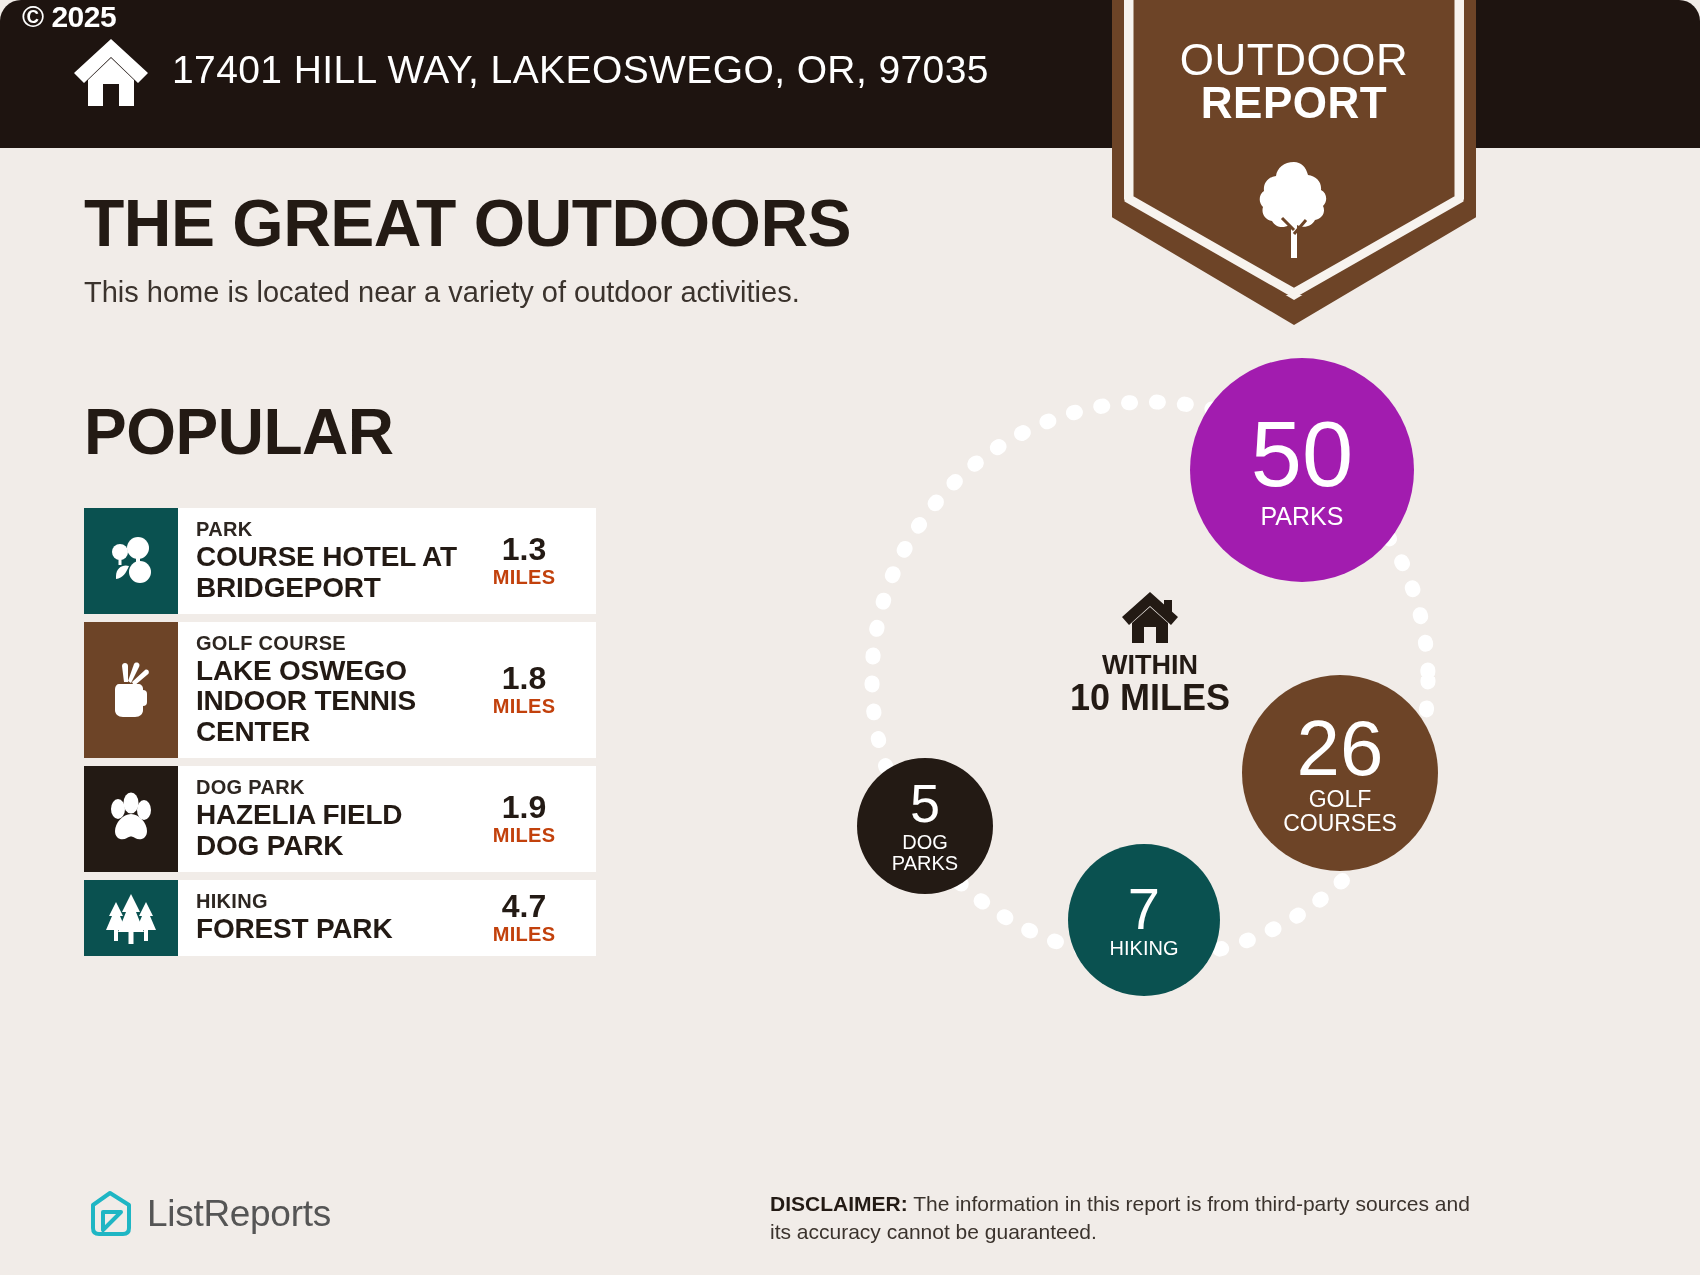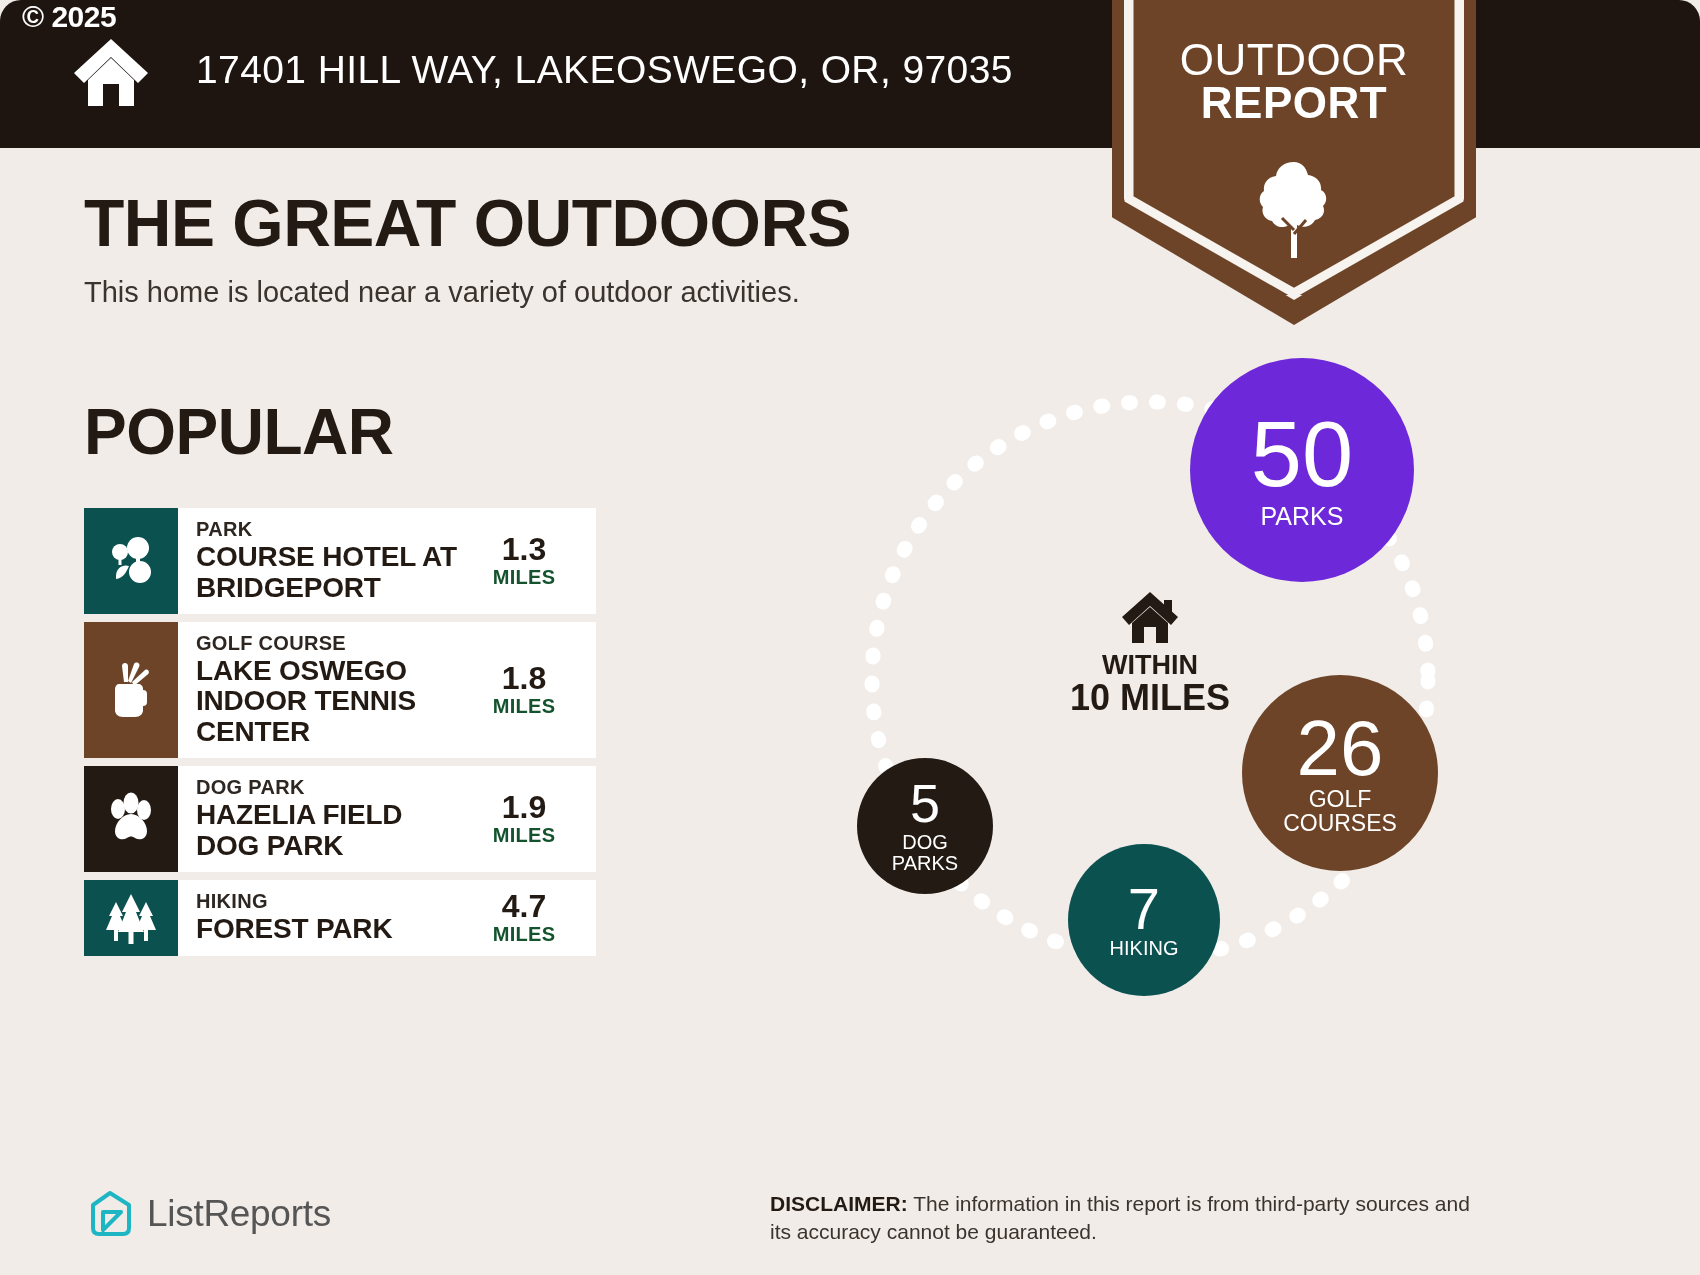--- a/index.html
+++ b/index.html
@@ -20,21 +20,21 @@
   .copyright{
     position:absolute;left:22px;top:2px;
     color:#ffffff;font-size:30px;font-weight:bold;
     letter-spacing:-0.5px;line-height:1;
     font-family:"Liberation Sans", sans-serif;
   }
   .home-badge-icon{
     position:absolute;left:70px;top:36px;width:82px;height:72px;
   }
   .addr{
-    position:absolute;left:196px;top:48px;
+    position:absolute;left:172px;top:48px;
     color:#ffffff;font-size:39px;font-weight:400;letter-spacing:0.4px;
     white-space:nowrap;
   }
 
   
   .badge{
     position:absolute;left:1112px;top:-60px;width:364px;height:385px;
     background:#6d4427;
     -webkit-clip-path:polygon(0 0,100% 0,100% 72%,50% 100%,0 72%);
     clip-path:polygon(0 0,100% 0,100% 72%,50% 100%,0 72%);
@@ -96,34 +96,34 @@
     line-height:1.15;
   }
   .row-name{
     font-size:28px;font-weight:bold;color:#231a14;letter-spacing:-0.2px;
     line-height:1.1;margin-top:1px;
   }
   .row-dist{
     flex:0 0 96px;text-align:center;padding-right:24px;
   }
   .row-dist .val{font-size:32px;font-weight:bold;color:#231a14;line-height:1;}
-  .row-dist .unit{font-size:20px;font-weight:bold;color:#14532d;line-height:1.2;letter-spacing:0.3px;}
+  .row-dist .unit{font-size:20px;font-weight:bold;color:#c2410c;line-height:1.2;letter-spacing:0.3px;}
 
   
   .cluster{position:absolute;left:830px;top:350px;width:640px;height:660px;}
   .dotring{position:absolute;left:0;top:0;width:640px;height:660px;}
   .circ{
     position:absolute;border-radius:50%;
     display:flex;flex-direction:column;align-items:center;justify-content:center;
     color:#ffffff;text-align:center;
   }
   .circ .num{font-weight:400;line-height:0.95;}
   .circ .lbl{font-weight:400;line-height:1.05;}
 
-  #c-parks{left:360px;top:8px;width:224px;height:224px;background:#6d28d9;}
+  #c-parks{left:360px;top:8px;width:224px;height:224px;background:#a21caf;}
   #c-parks .num{font-size:92px;}
   #c-parks .lbl{font-size:25px;margin-top:4px;}
 
   #c-golf{left:412px;top:325px;width:196px;height:196px;background:#6d4427;text-align:center;}
   #c-golf .num{font-size:78px;}
   #c-golf .lbl{font-size:23px;margin-top:2px;}
 
   #c-dog{left:27px;top:408px;width:136px;height:136px;background:#231a14;}
   #c-dog .num{font-size:54px;}
   #c-dog .lbl{font-size:20px;margin-top:2px;}

